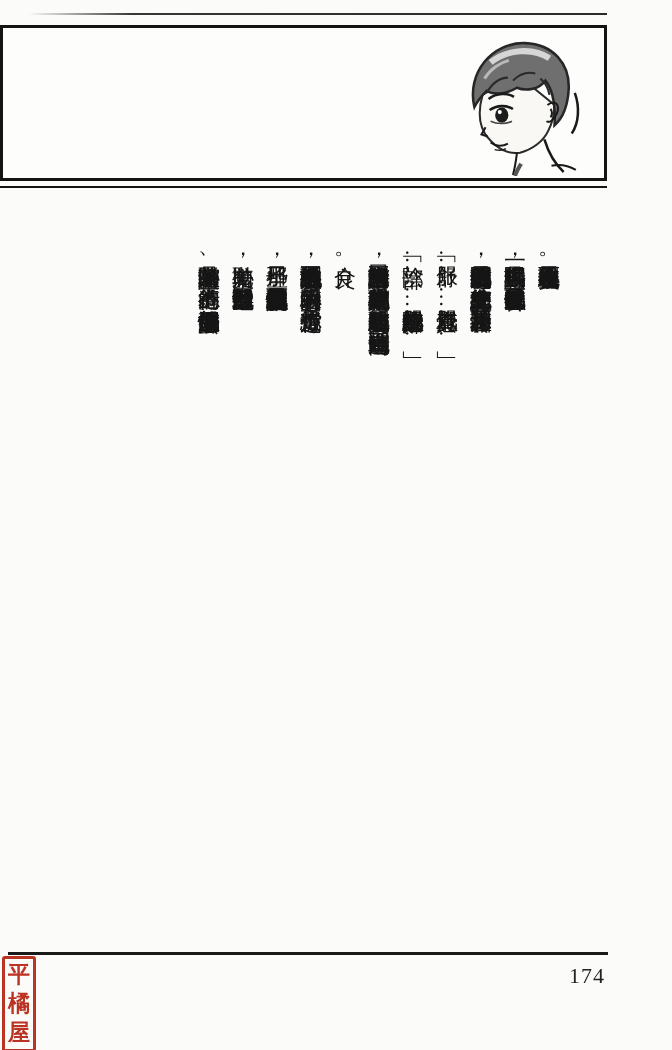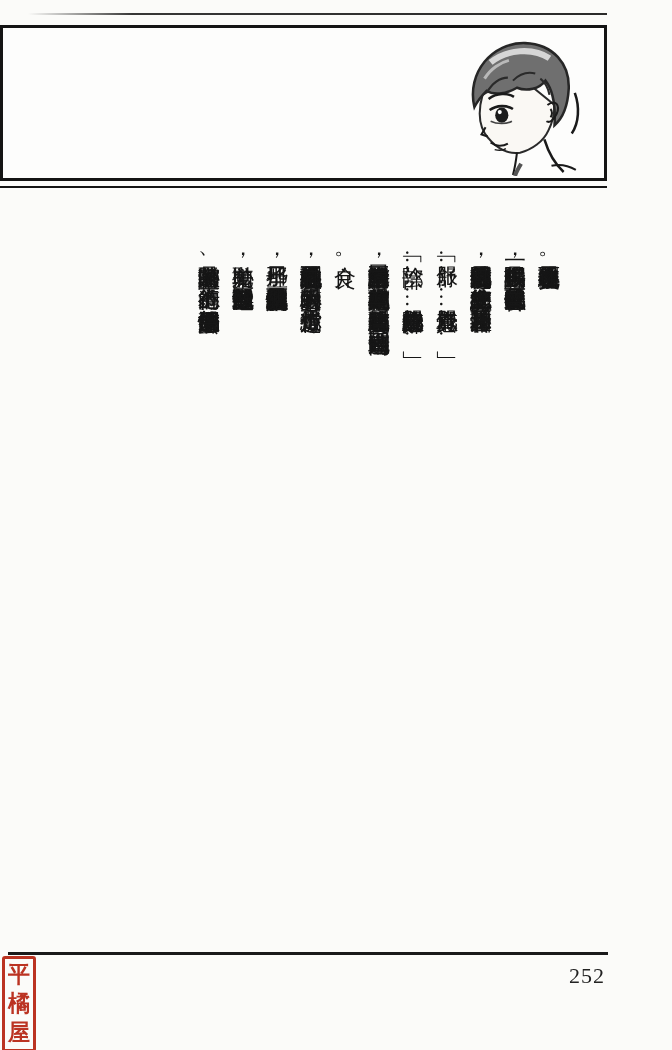--- a/index.html
+++ b/index.html
@@ -116,21 +116,21 @@
     <p>「陰部……小綾的陰部感覺真舒服……」</p>
     <p>在平常絕對不會說出口的淫蕩語句，現在成為是確認興奮的藥劑。明日香一邊聽著小綾高亢的聲音，同時自己也達到高潮。</p>
     <p>良介。</p>
     <p>不知道是誰的手或強或弱地揉弄乳房，明日香叫著心中的愛人。這絕不是背叛你。</p>
     <p>那些日子，明日香她們可以說是被強制地在身體裡植入禁忌的快樂。</p>
     <p>拋棄羞恥，像野獸般地解放身體的欲望。</p>
     <p>讓身體品嚐著羞恥、不道德的行為，沉溺於麻痺般的甜蜜快感中。</p>
   </div>
 
   <div class="footer-rule"></div>
-  <div class="page-number">252</div>
+  <div class="page-number">174</div>
 
   <div class="seal">
     <span>平</span>
     <span>橘</span>
     <span>屋</span>
   </div>
 
 </div>
 
 </body></html>

